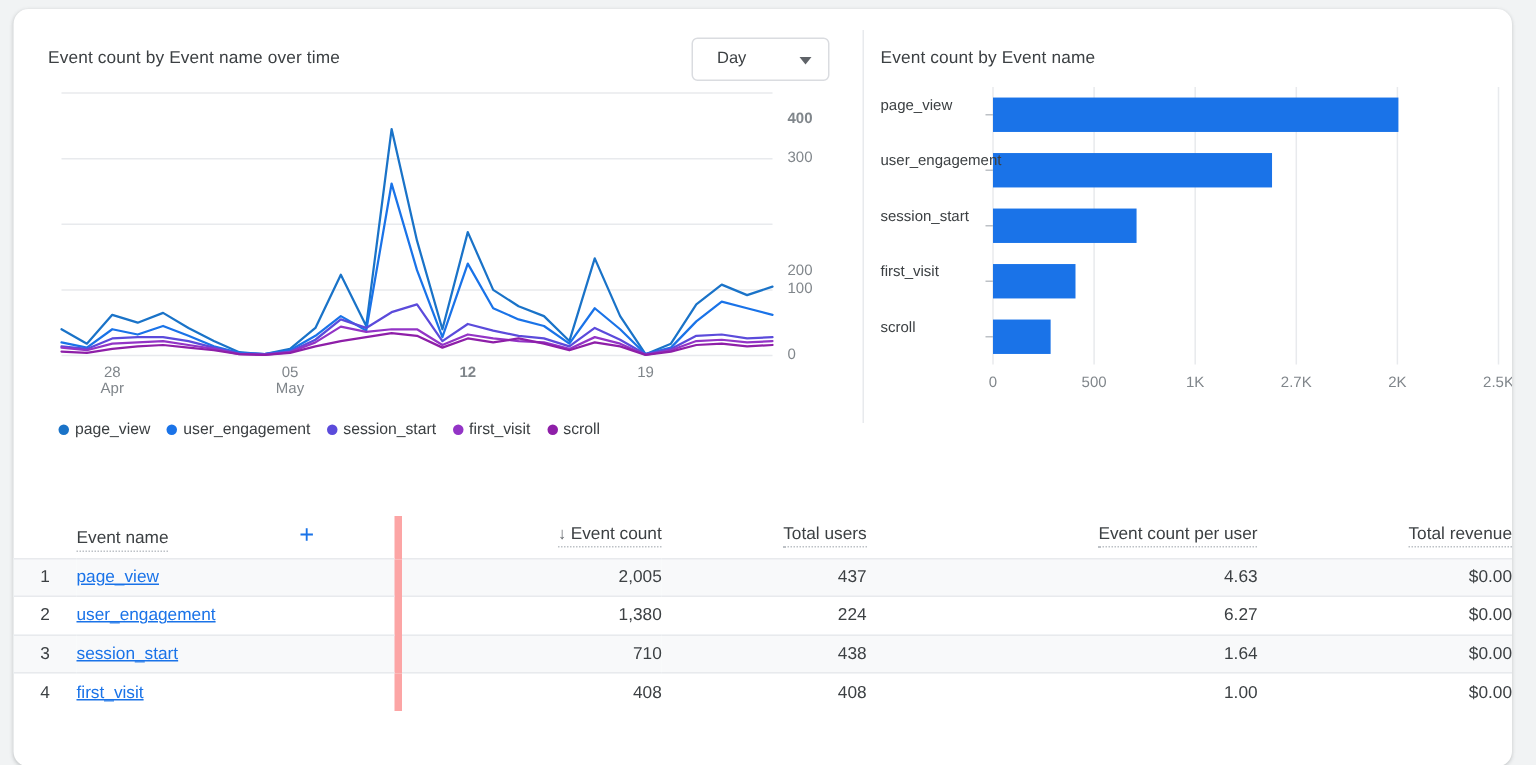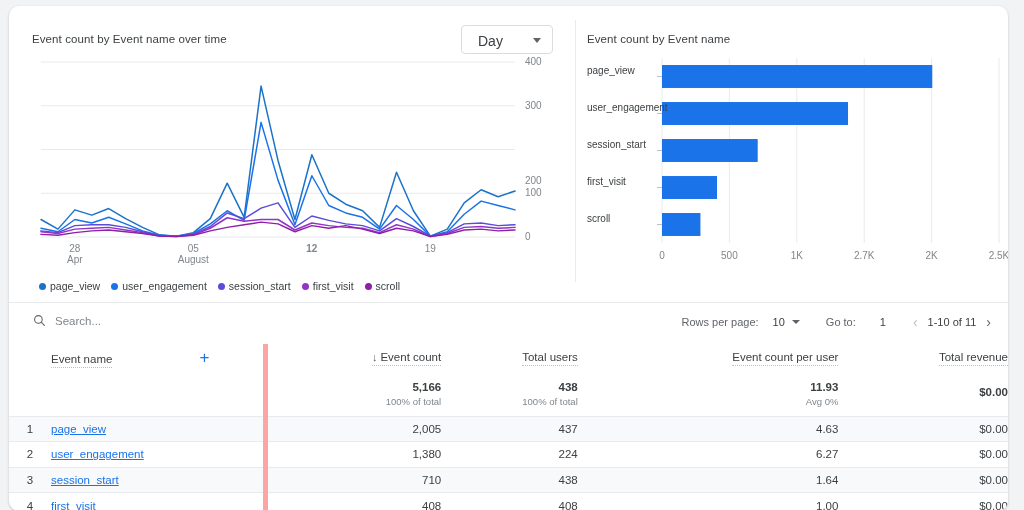--- a/index.html
+++ b/index.html
@@ -36,21 +36,21 @@
 
   
   .period-select {
     position: absolute; left: 452px; top: 19px;
     width: 92px; height: 29px;
     border: 1px solid #dadce0; border-radius: 4px;
     background: #fff; cursor: pointer;
   }
   .period-select .val {
     position: absolute; left: 16px; top: 7px;
-    font-size: 14px; color: #3c4043; text-align: center;
+    font-size: 11px; color: #3c4043; text-align: center;
   }
   .period-select .caret {
     position: absolute; right: 11px; top: 12px;
     width: 0; height: 0;
     border-left: 4.5px solid transparent;
     border-right: 4.5px solid transparent;
     border-top: 5px solid #5f6368;
   }
 
   
@@ -164,30 +164,30 @@
           <polyline points="14,174.25 30.928571428571427,177.75 47.857142857142854,165.5 64.78571428571428,169 81.71428571428571,163.3125 98.64285714285714,169.875 115.57142857142857,176.875 132.5,181.25 149.42857142857142,182.125 166.35714285714286,179.5 183.28571428571428,169.875 200.21428571428572,156.75 217.14285714285714,166.375 234.07142857142858,68.375 251,126.125 267.92857142857144,170.75 284.85714285714283,121.75 301.7857142857143,151.5 318.7142857142857,158.9375 335.64285714285717,163.3125 352.57142857142856,175.125 369.5,151.5 386.42857142857144,165.5 403.35714285714283,182.125 420.2857142857143,177.75 437.2142857142857,160.25 454.14285714285717,147.125 471.07142857142856,151.5 488,155.875" fill="none" stroke="#1a73e8" stroke-width="1.5" stroke-linejoin="round" stroke-linecap="round"></polyline>
           <polyline points="14,176.875 30.928571428571427,178.625 47.857142857142854,171.625 64.78571428571428,170.75 81.71428571428571,170.75 98.64285714285714,173.375 115.57142857142857,177.75 132.5,181.6875 149.42857142857142,182.125 166.35714285714286,180.375 183.28571428571428,172.5 200.21428571428572,158.9375 217.14285714285714,164.625 234.07142857142858,154.125 251,148.875 267.92857142857144,173.375 284.85714285714283,162 301.7857142857143,166.375 318.7142857142857,169.875 335.64285714285717,171.625 352.57142857142856,176.875 369.5,164.625 386.42857142857144,172.5 403.35714285714283,182.125 420.2857142857143,178.625 437.2142857142857,169.875 454.14285714285717,169 471.07142857142856,171.625 488,170.75" fill="none" stroke="#5b4bdb" stroke-width="1.5" stroke-linejoin="round" stroke-linecap="round"></polyline>
           <polyline points="14,177.75 30.928571428571427,179.5 47.857142857142854,175.125 64.78571428571428,174.25 81.71428571428571,173.375 98.64285714285714,176 115.57142857142857,178.625 132.5,182.125 149.42857142857142,182.5625 166.35714285714286,180.8125 183.28571428571428,174.25 200.21428571428572,163.75 217.14285714285714,167.25 234.07142857142858,165.5 251,165.5 267.92857142857144,176 284.85714285714283,169 301.7857142857143,171.625 318.7142857142857,173.375 335.64285714285717,174.25 352.57142857142856,178.625 369.5,170.75 386.42857142857144,175.125 403.35714285714283,182.5625 420.2857142857143,179.5 437.2142857142857,173.375 454.14285714285717,172.5 471.07142857142856,174.25 488,173.375" fill="none" stroke="#9334c6" stroke-width="1.5" stroke-linejoin="round" stroke-linecap="round"></polyline>
           <polyline points="14,180.375 30.928571428571427,181.25 47.857142857142854,178.625 64.78571428571428,176.875 81.71428571428571,176 98.64285714285714,177.75 115.57142857142857,179.5 132.5,182.125 149.42857142857142,182.5625 166.35714285714286,181.25 183.28571428571428,176.875 200.21428571428572,173.375 217.14285714285714,170.75 234.07142857142858,168.125 251,169.875 267.92857142857144,177.75 284.85714285714283,171.625 301.7857142857143,174.25 318.7142857142857,171.625 335.64285714285717,175.125 352.57142857142856,179.5 369.5,174.25 386.42857142857144,176.875 403.35714285714283,182.5625 420.2857142857143,180.375 437.2142857142857,176 454.14285714285717,175.125 471.07142857142856,176.875 488,176" fill="none" stroke="#8e1fa8" stroke-width="1.5" stroke-linejoin="round" stroke-linecap="round"></polyline>
         </svg>
       <div id="line-yticks">
           <div class="ytick" style="left: 498px; top: 177px;">0</div>
           <div class="ytick" style="left: 498px; top: 133.25px;">100</div>
           <div class="ytick" style="left: 498px; top: 89px; margin-top: 32px;">200</div>
           <div class="ytick" style="left: 498px; top: 45.75px;">300</div>
-          <div class="ytick" style="left: 498px; top: 2px;">400</div>
+          <div class="ytick" style="left: 498px; top: 20px; font-weight: bold;">400</div>
         </div>
       <div id="line-xticks">
           <div class="xtick" style="left: 17.8571px; top: 189px;">
             <div>28</div>
             <div>Apr</div>
           </div>
           <div class="xtick" style="left: 136.357px; top: 189px;">
             <div>05</div>
-            <div>August</div>
+            <div>May</div>
           </div>
           <div class="xtick" style="left: 254.857px; top: 189px; font-weight: bold;">
             <div>12</div>
           </div>
           <div class="xtick" style="left: 373.357px; top: 189px;">
             <div>19</div>
           </div>
         </div>
     </div>
 
@@ -246,40 +246,20 @@
           <div class="bar-xtick" style="left: 55px; top: 196px;">0</div>
           <div class="bar-xtick" style="left: 122.4px; top: 196px;">500</div>
           <div class="bar-xtick" style="left: 189.8px; top: 196px;">1K</div>
           <div class="bar-xtick" style="left: 257.2px; top: 196px;">2.7K</div>
           <div class="bar-xtick" style="left: 324.6px; top: 196px;">2K</div>
           <div class="bar-xtick" style="left: 392px; top: 196px;">2.5K</div>
         </div>
     </div>
   </div>
 
-  <div class="toolbar">
-    <div class="search-box">
-      <svg width="13" height="13" viewBox="0 0 24 24">
-        <circle cx="10" cy="10" r="7" fill="none" stroke="#5f6368" stroke-width="2"></circle>
-        <line x1="15" y1="15" x2="21" y2="21" stroke="#5f6368" stroke-width="2" stroke-linecap="round"></line>
-      </svg>
-      <span class="search-text">Search...</span>
-    </div>
-
-    <div class="pager">
-      <span class="lbl">Rows per page:</span>
-      <span class="rpp-val">10</span>
-      <span class="rpp-caret"></span>
-      <span class="goto-lbl">Go to:</span>
-      <span class="goto-val">1</span>
-      <span class="arrow prev">‹</span>
-      <span class="range">1-10 of 11</span>
-      <span class="arrow next">›</span>
-    </div>
-  </div>
 
   <table class="datatable">
     <thead>
       <tr class="head-row">
         <th class="col-idx"></th>
         <th class="col-name pad-l">
           <span class="head-label">Event name</span>
           <span class="plus-btn">+</span>
         </th>
         <th class="col-num vline pad-r">
@@ -292,40 +272,20 @@
         </th>
         <th class="col-num pad-r">
           <span class="head-label">Event count per user</span>
         </th>
         <th class="col-num pad-r">
           <span class="head-label">Total revenue</span>
         </th>
       </tr>
     </thead>
     <tbody id="tbody">
-      <tr class="totals-row">
-        <td class="col-idx"></td>
-        <td class="col-name"></td>
-        <td class="col-num vline pad-r">
-          <span class="tot-val">5,166</span>
-          <span class="tot-sub">100% of total</span>
-        </td>
-        <td class="col-num pad-r">
-          <span class="tot-val">438</span>
-          <span class="tot-sub">100% of total</span>
-        </td>
-        <td class="col-num pad-r">
-          <span class="tot-val">11.93</span>
-          <span class="tot-sub">Avg 0%</span>
-        </td>
-        <td class="col-num pad-r">
-          <span class="tot-val">$0.00</span>
-          <span class="tot-sub"></span>
-        </td>
-      </tr>
     <tr class="data-row alt">
           <td class="col-idx idx">1</td>
           <td class="col-name pad-l"><span class="ev-link">page_view</span></td>
           <td class="col-num pad-r vline">2,005</td>
           <td class="col-num pad-r">437</td>
           <td class="col-num pad-r">4.63</td>
           <td class="col-num pad-r">$0.00</td>
         </tr>
         <tr class="data-row">
           <td class="col-idx idx">2</td>

